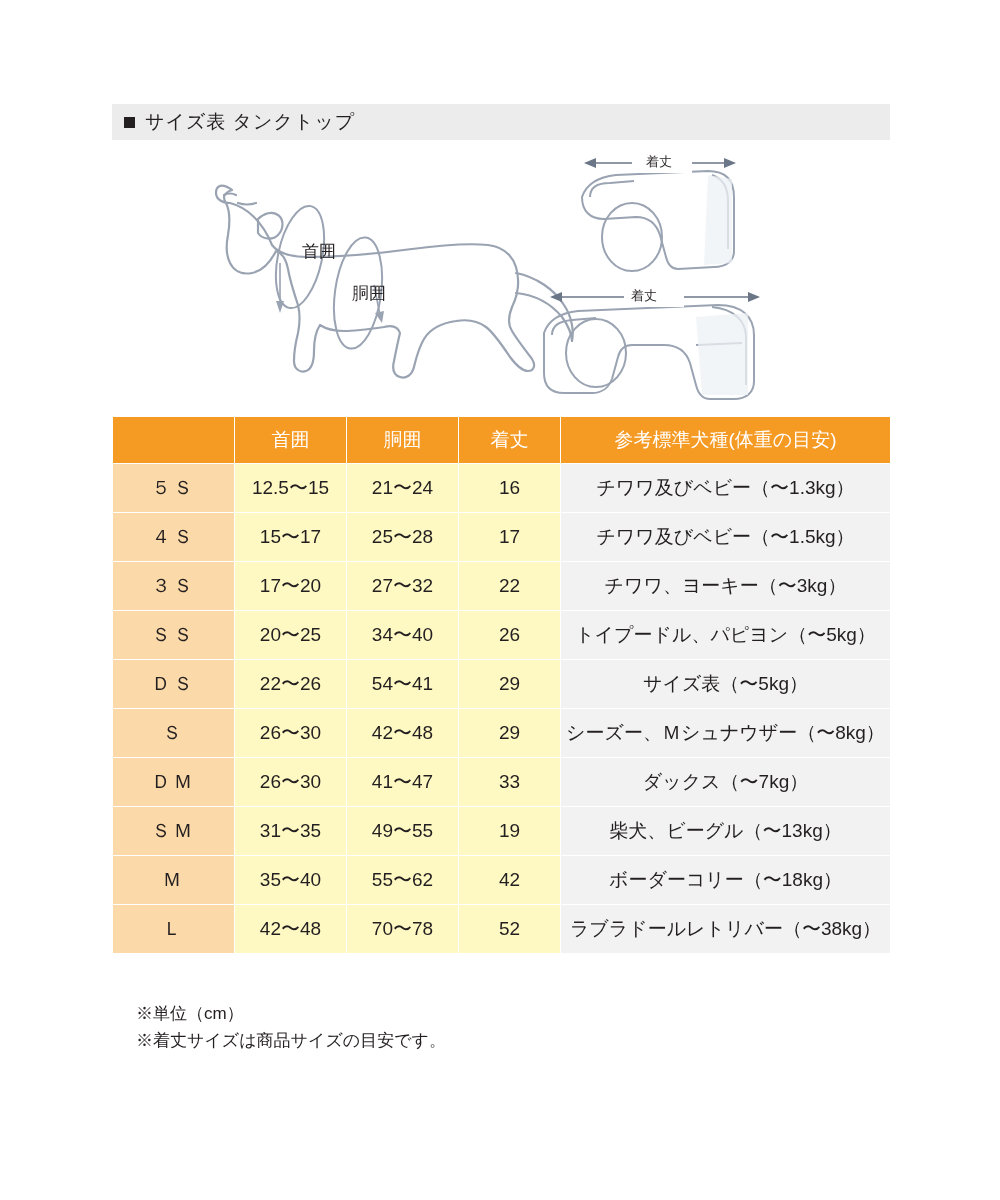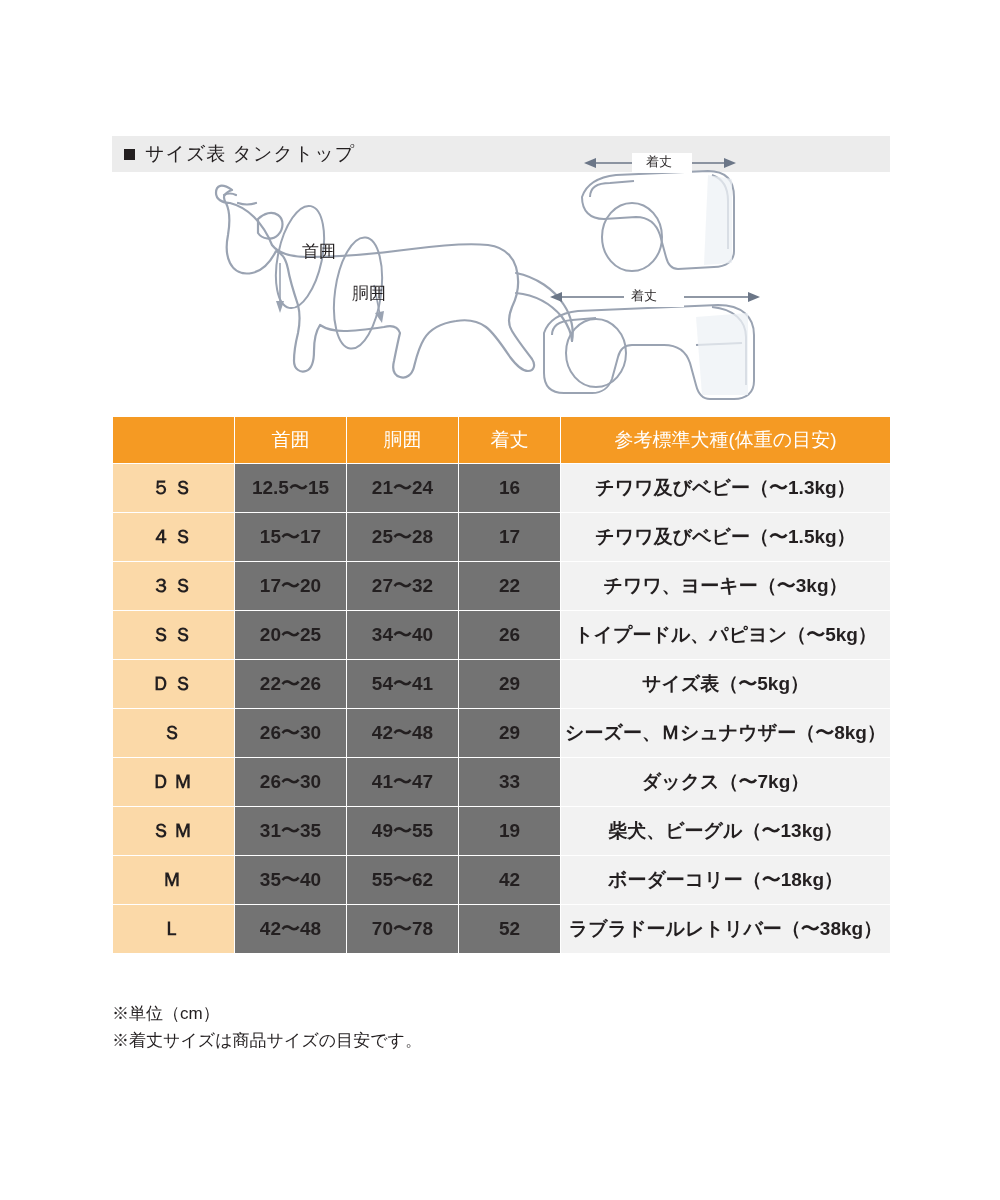--- a/index.html
+++ b/index.html
@@ -24,21 +24,20 @@
   
   .header-bar {
     position: absolute;
     left: 112px;
     top: 104px;
     width: 778px;
     height: 36px;
     background: #ececec;
     display: flex;
     align-items: center;
-    margin-top: 32px;
   }
   .header-square {
     width: 11px;
     height: 11px;
     background: #231f20;
     margin-left: 12px;
     margin-right: 10px;
     flex: 0 0 auto;
   }
   .header-title {
@@ -79,38 +78,38 @@
     table-layout: fixed;
   }
   table.size-table th,
   table.size-table td {
     border: 1px solid #ffffff;
     text-align: center;
     font-size: 19px;
     color: #231f20;
     height: 48px;
     padding: 0;
-    font-weight: bold;
+    font-weight: normal;
   }
   table.size-table thead th {
     background: #f59a23;
     color: #ffffff;
     font-size: 19px;
     font-weight: normal;
     height: 46px;
   }
   table.size-table thead th.corner {
     background: #f59a23;
   }
   td.sizecol {
     background: #fbd9a8;
     letter-spacing: 3px;
   }
   td.datacell {
-    background: #737373;
+    background: #fef9c3;
   }
   td.breedcell {
     background: #f2f2f2;
     font-size: 18px;
   }
   col.c-size  { width: 122px; }
   col.c-neck  { width: 112px; }
   col.c-body  { width: 112px; }
   col.c-len   { width: 102px; }
   col.c-breed { width: 330px; }
@@ -120,20 +119,21 @@
     position: absolute;
     left: 112px;
     top: 1000px;
     width: 700px;
   }
   .notes div {
     font-size: 17px;
     line-height: 27px;
     color: #231f20;
     white-space: nowrap;
+    margin-left: 24px;
   }
 </style>
 </head>
 <body>
 
 <div class="page">
 
   <div class="header-bar">
     <span class="header-square"></span>
     <span class="header-title">サイズ表 タンクトップ</span>

